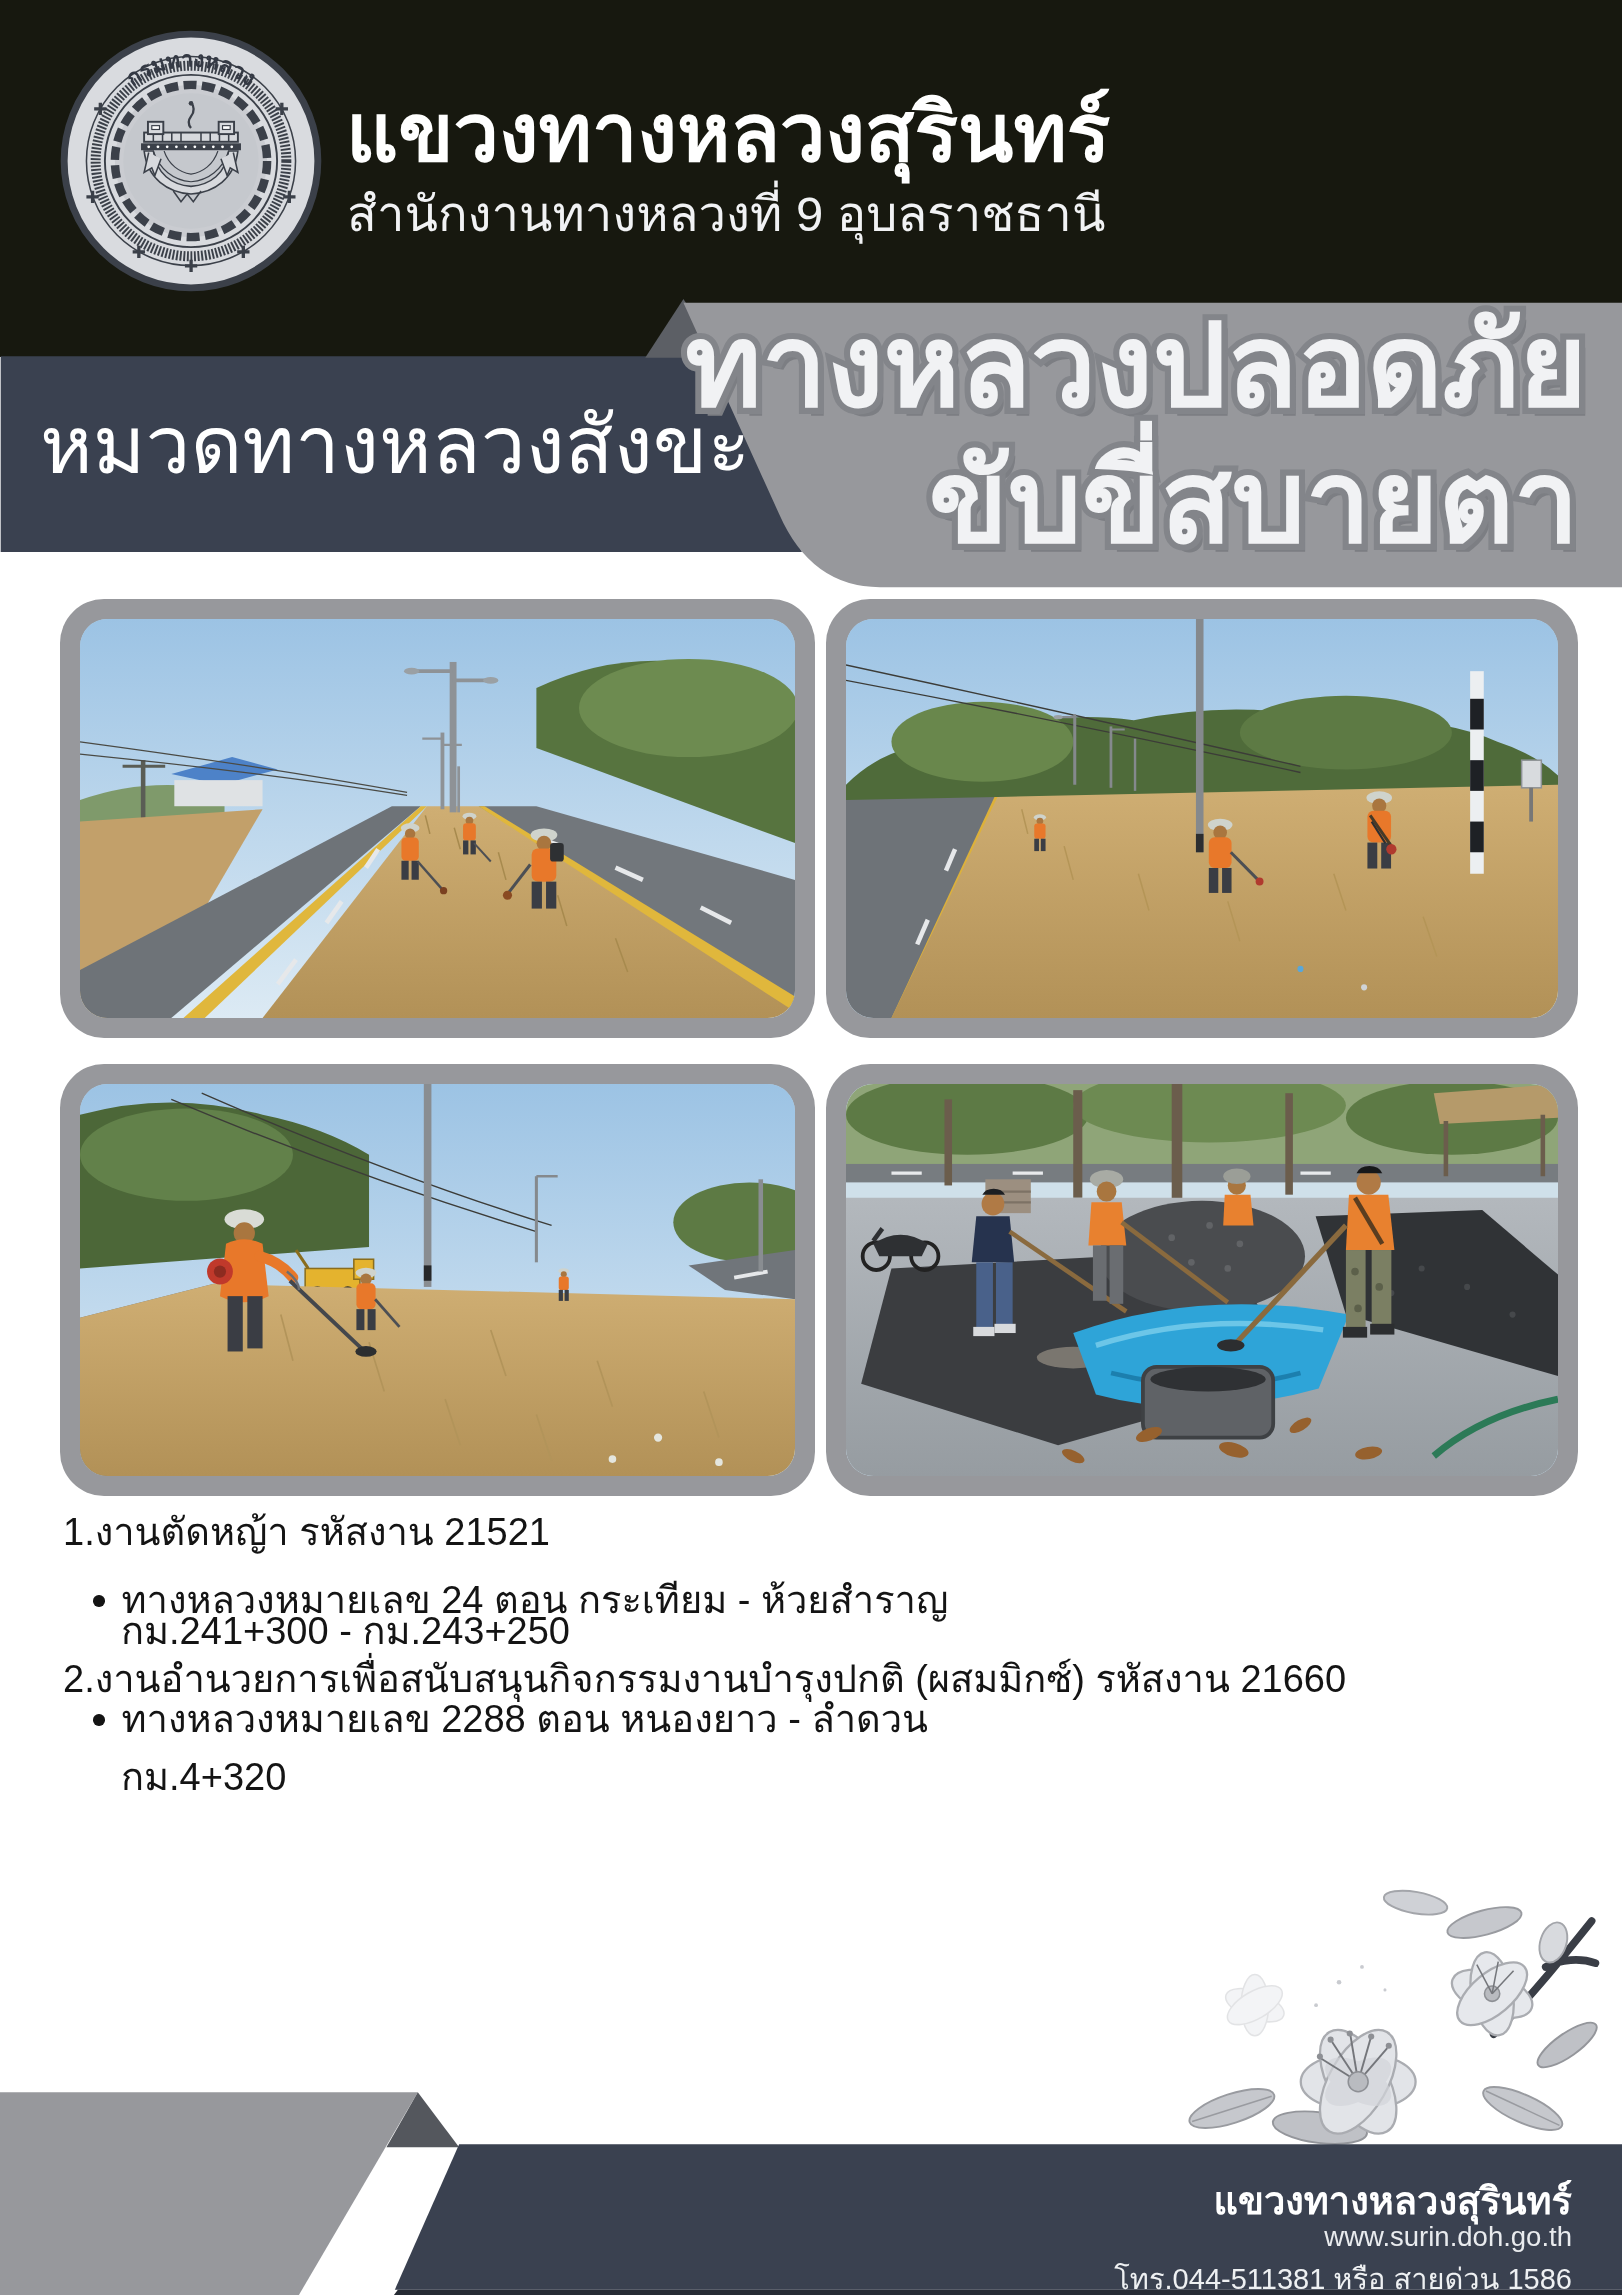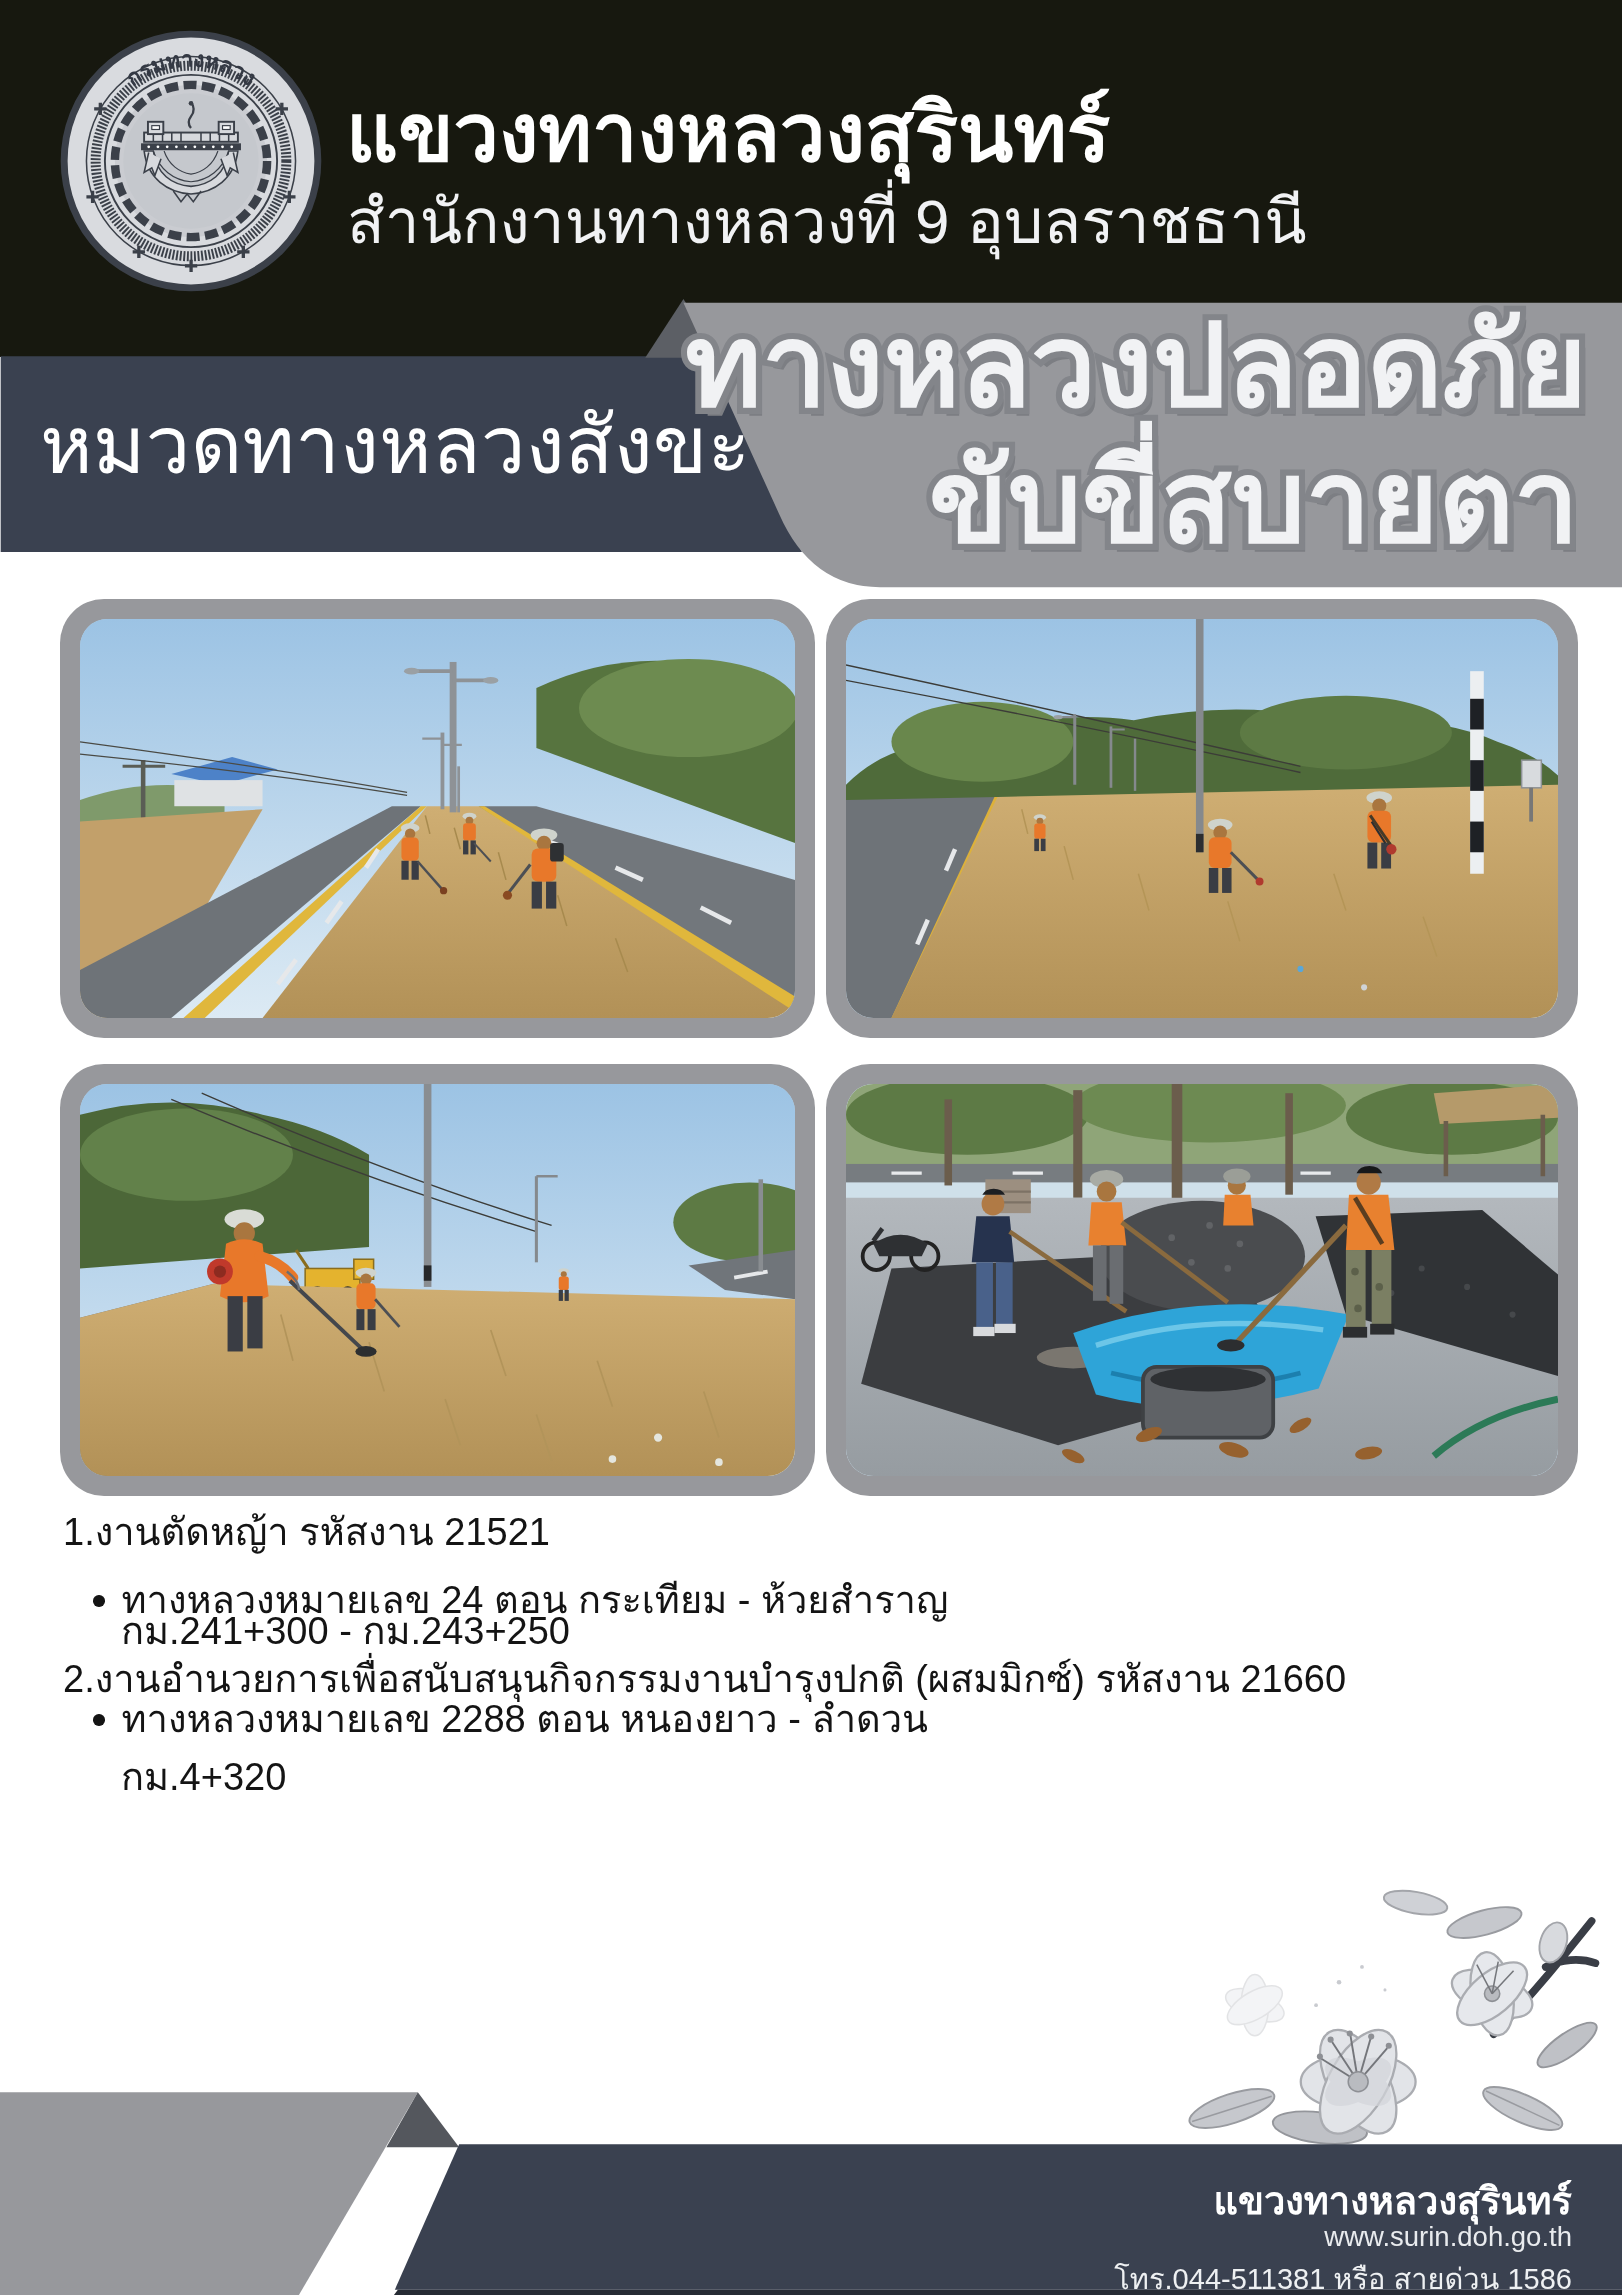--- a/index.html
+++ b/index.html
@@ -2,21 +2,21 @@
 <html style="font-size:12.2px"><head>
 <meta charset="utf-8">
 <style>
   html,body{margin:0;padding:0;background:#ffffff;font-family:"Liberation Sans",sans-serif;}
   #page{position:relative;width:1623px;height:2295px;overflow:hidden;background:#fff;}
   .abs{position:absolute;}
   
   #header-black{left:0;top:0;width:1623px;height:357px;background:#17180f;}
   #logo{left:58px;top:27.5px;width:266px;height:266px;}
   #org-title{left:346px;top:89px;font-size:81px;font-weight:bold;color:#ffffff;line-height:1.1;white-space:nowrap;}
-  #org-sub{left:347px;top:188px;font-size:62px;font-weight:400;color:#f1f2f4;line-height:1.1;white-space:nowrap;}
+  #org-sub{left:347px;top:188px;font-size:49px;font-weight:400;color:#f1f2f4;line-height:1.1;white-space:nowrap;}
   #date-line{right:44px;top:234px;font-size:52px;font-weight:bold;color:#ffffff;white-space:nowrap;}
   
   #top-deco{left:0;top:0;width:1623px;height:604px;}
   
   .bline{position:absolute;font-weight:bold;color:#f1f2f4;white-space:nowrap;line-height:1.05;}
   .bline .stroke{-webkit-text-stroke:12.2px #83858a;text-shadow:6.1px 7.7px 0 #7c7e83;}
   .bline .fill{position:absolute;left:0;top:0;color:#f1f2f4;}
   #bline1{top:306px;right:36px;font-size:116px;}
   #bline2{top:442px;right:44px;font-size:116px;}
   #section-label{left:40px;top:381px;font-size:80px;font-weight:normal;color:#ffffff;white-space:nowrap;}

